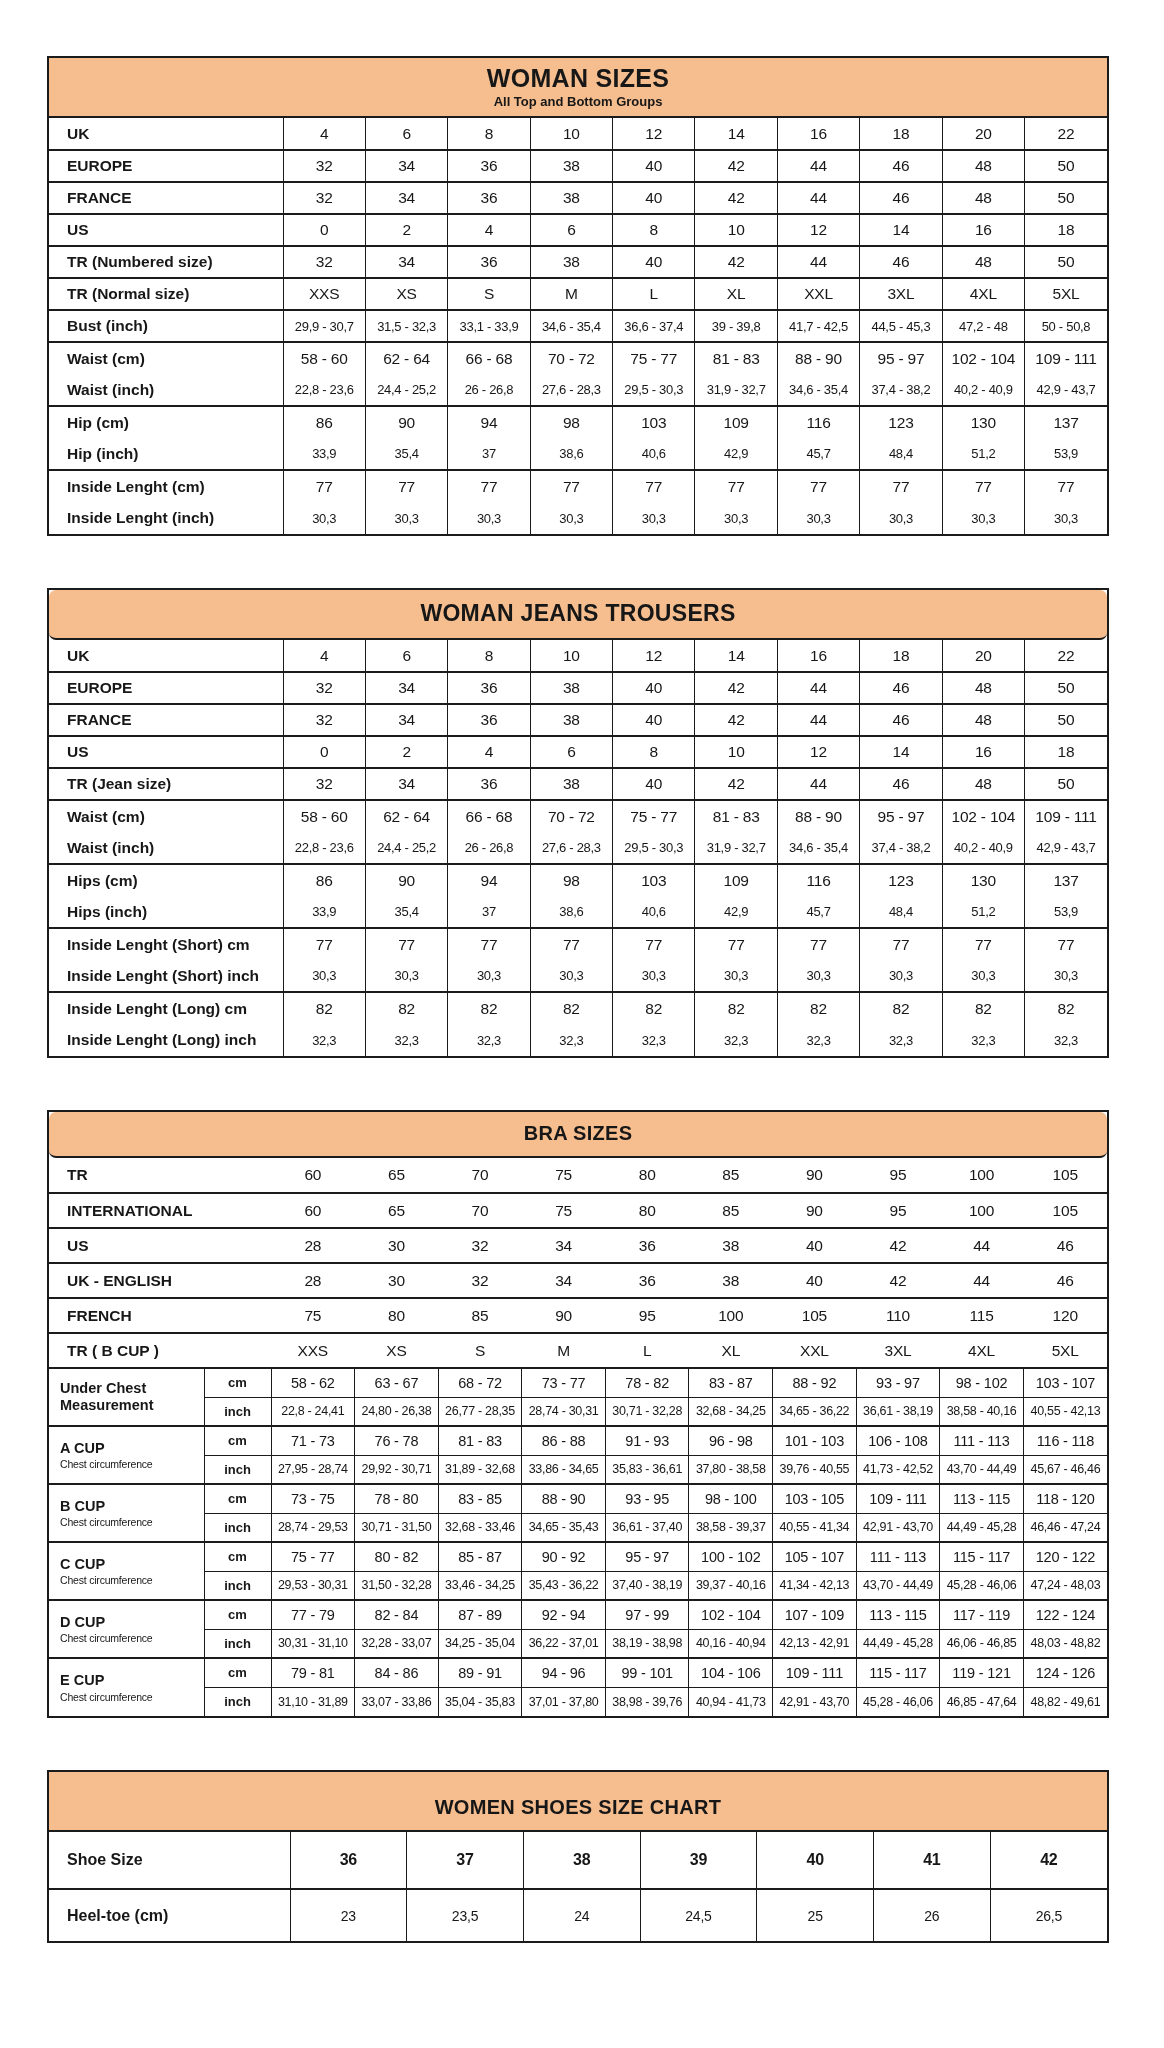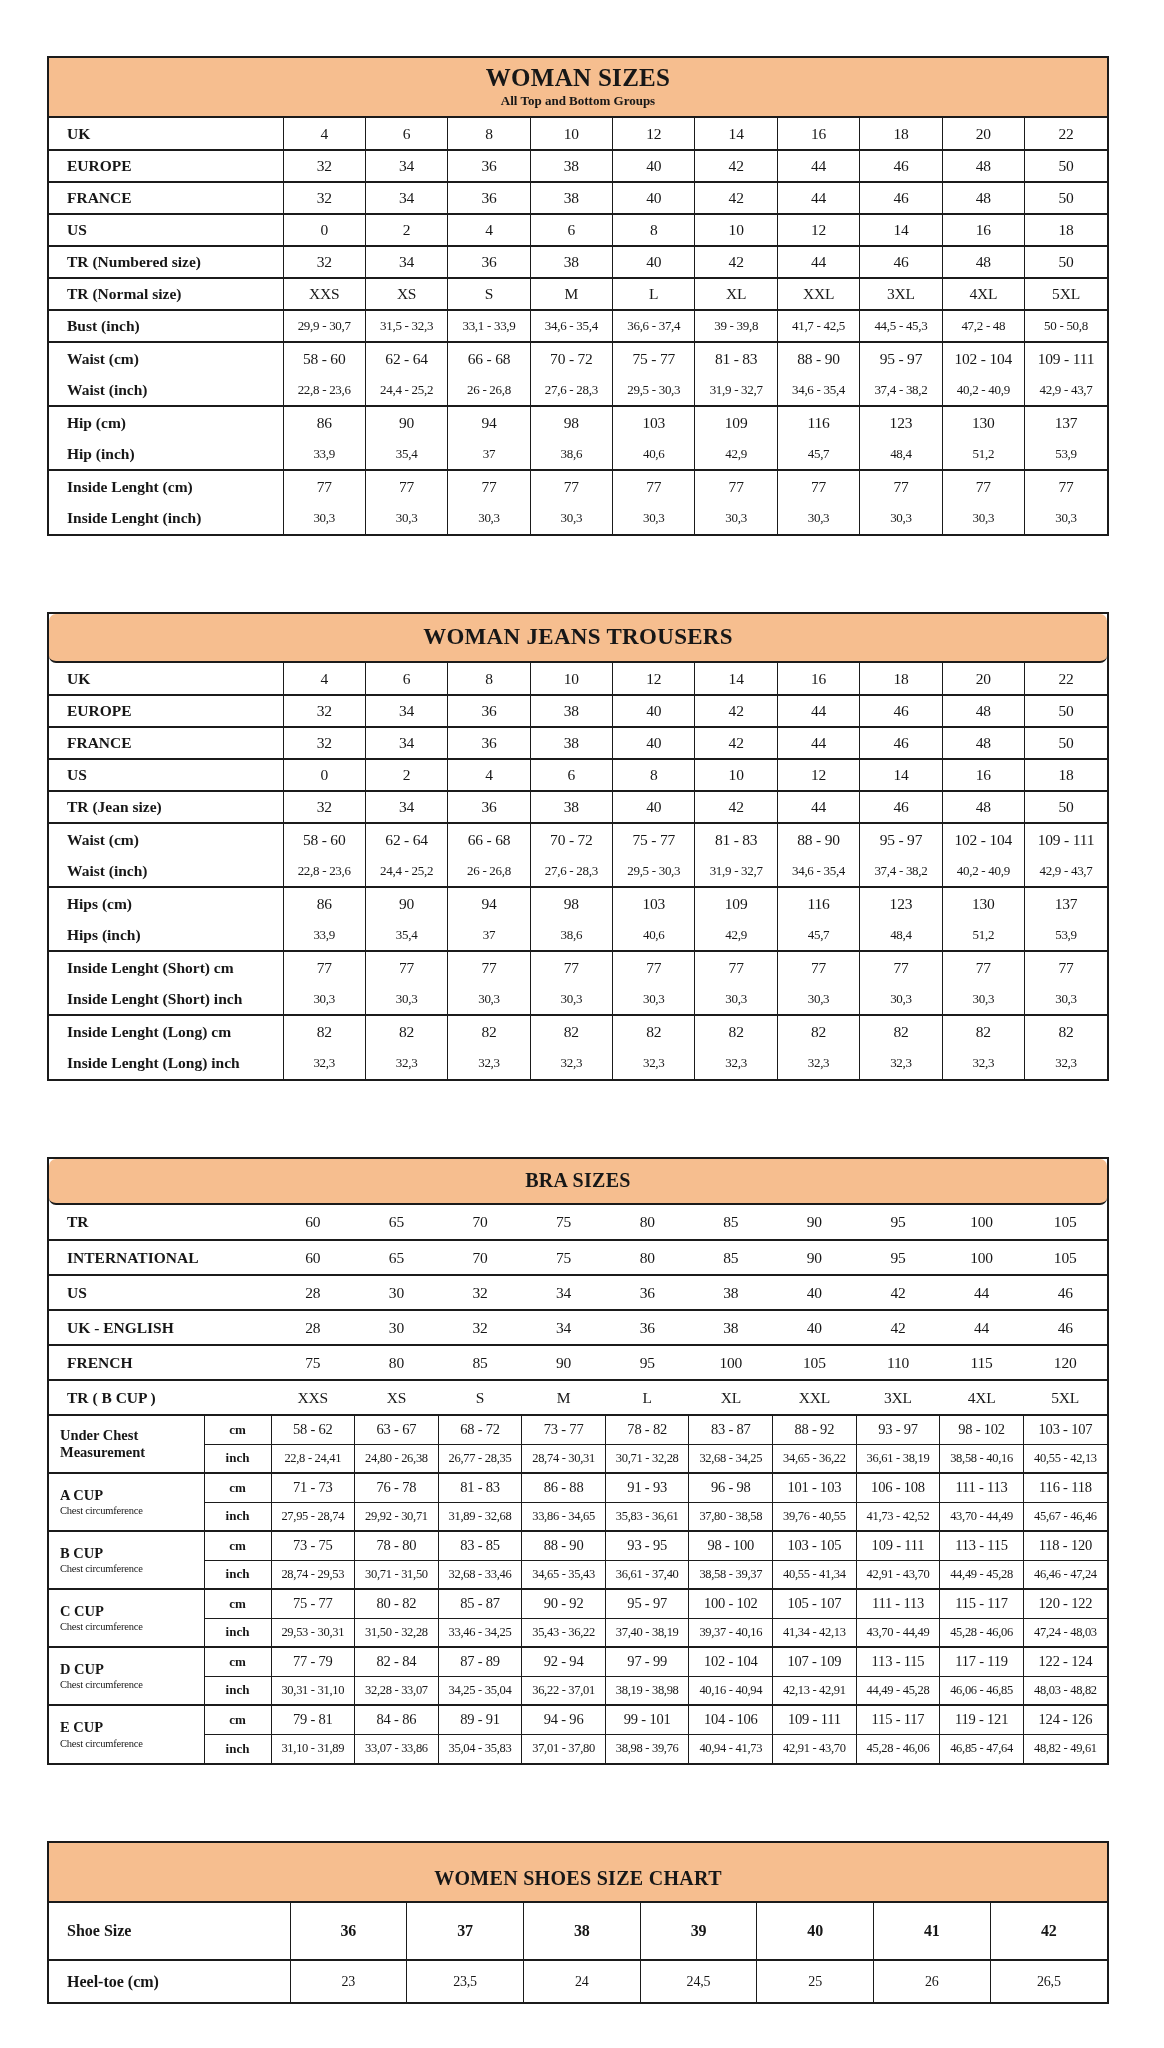--- a/index.html
+++ b/index.html
@@ -2,21 +2,21 @@
 <html><head>
 <meta charset="utf-8">
 <style>
   html,body{margin:0;padding:0;}
   body{
     width:1164px;height:2048px;background:#ffffff;color:#171717;
     font-family:"Liberation Sans", sans-serif;overflow:hidden;
   }
   .page{padding:56px 0 0 47px;}
   .sec{width:1058px;border:2px solid #1b1b1b;background:#fff;}
-  .sec{margin-bottom:76px;font-family:Liberation Serif, serif;}
+  .sec{margin-bottom:52px;}
   .band{background:#F6BE8F;border-bottom:2px solid #1b1b1b;text-align:center;padding:6px 0 7px;}
   .band .t{font-weight:700;font-size:25px;letter-spacing:.3px;}
   .band .st{font-weight:700;font-size:13px;margin-top:1px;}
   .t-jeans .band .t{font-size:23px;}
   .t-bra .band .t,.t-shoes .band .t{font-size:20px;}
   .t-jeans .band,.t-bra .band{padding:10px 0 11px;border-radius:7px;}
   .t-shoes .band{padding:24px 0 11px;}
 
   table{width:100%;border-collapse:collapse;table-layout:fixed;}
   col.w-label{width:234px;}
@@ -38,21 +38,21 @@
   .t-bra tbody.plain tr{height:35px;}
   .t-bra tbody.cup tr{height:29px;}
   .t-bra tbody.cup tr + tr td{border-top:1px solid #1b1b1b;}
   th.group-lbl{text-align:left;padding-left:11px;font-weight:700;font-size:14.5px;line-height:1.15;}
   .gl-sub{font-weight:400;font-size:10.5px;margin-top:2px;letter-spacing:-0.2px;}
   td.unit{font-weight:700;font-size:13px;border-left:1px solid #1b1b1b;}
   .t-bra tbody.cup td.val{font-size:14.5px;}
   .t-bra tbody.cup td.val.sm{font-size:12.5px;}
 
   .t-shoes tbody.grp:first-of-type tr{height:57px;border-radius:19px;}
-  .t-shoes tbody.grp:last-of-type tr{height:42px;}
+  .t-shoes tbody.grp:last-of-type tr{height:52px;}
   .t-shoes th.lbl{font-size:16px;}
   .t-shoes tbody.grp:first-of-type td.val{font-weight:700;font-size:16px;}
   .t-shoes tbody.grp:last-of-type td.val{font-size:14px;}
 </style>
 </head>
 <body>
 
 <div class="page">
 
   <section class="sec t-main">

